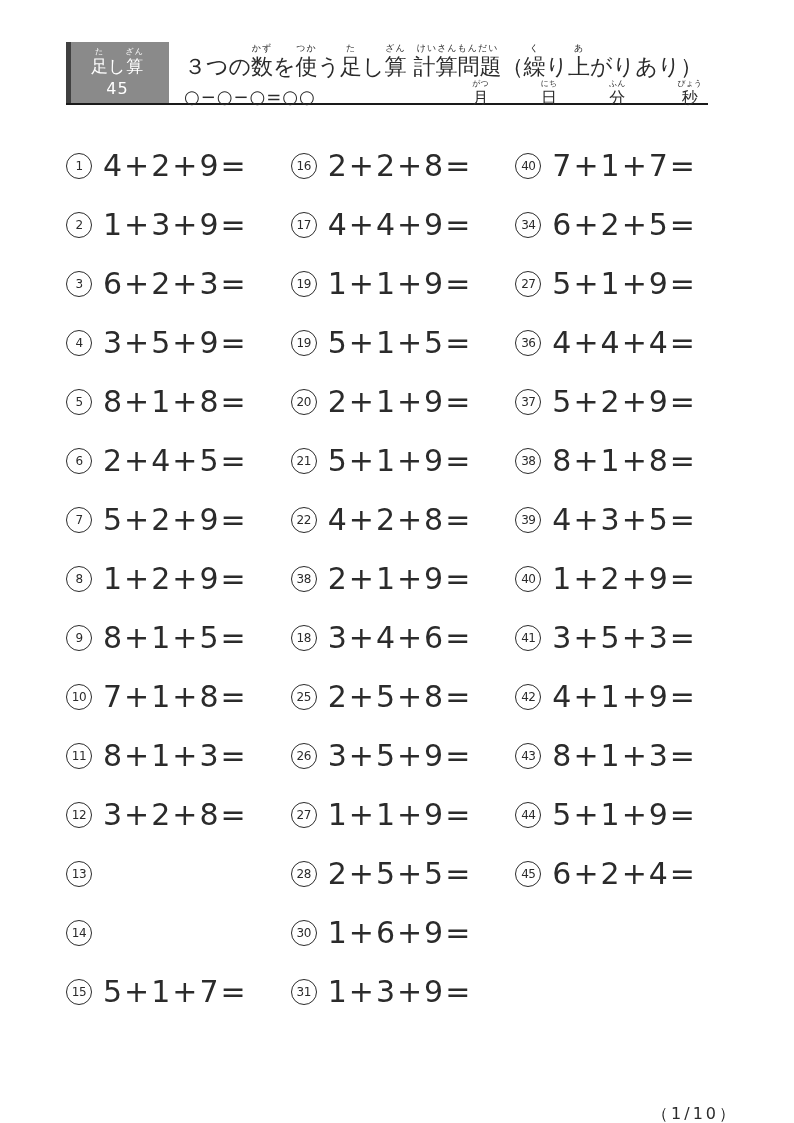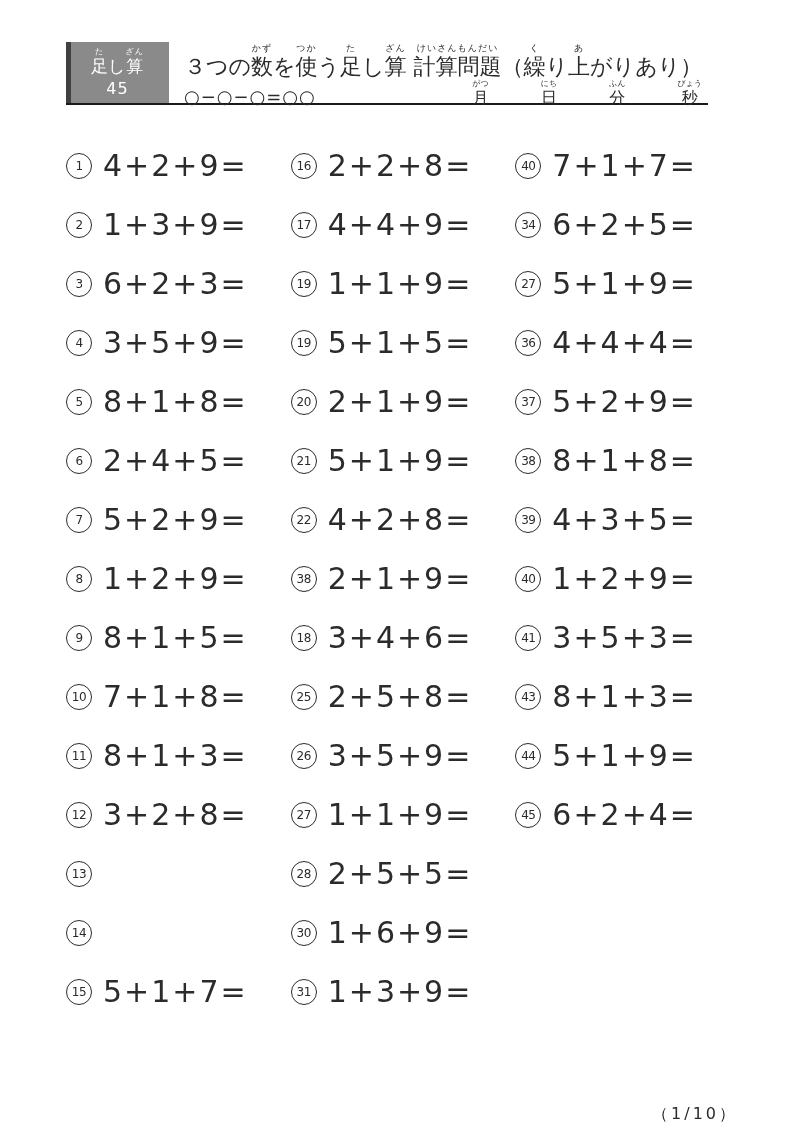--- a/index.html
+++ b/index.html
@@ -403,20 +403,24 @@
       </div>
       <div class="problem">
         <span class="circle-num">40</span>
         <span class="expr">1+2+9=</span>
       </div>
       <div class="problem">
         <span class="circle-num">41</span>
         <span class="expr">3+5+3=</span>
       </div>
       <div class="problem">
+        <span class="circle-num">42</span>
+        <span class="expr">4+1+9=</span>
+      </div>
+      <div class="problem">
         <span class="circle-num">43</span>
         <span class="expr">8+1+3=</span>
       </div>
       <div class="problem">
         <span class="circle-num">44</span>
         <span class="expr">5+1+9=</span>
       </div>
       <div class="problem">
         <span class="circle-num">45</span>
         <span class="expr">6+2+4=</span>

